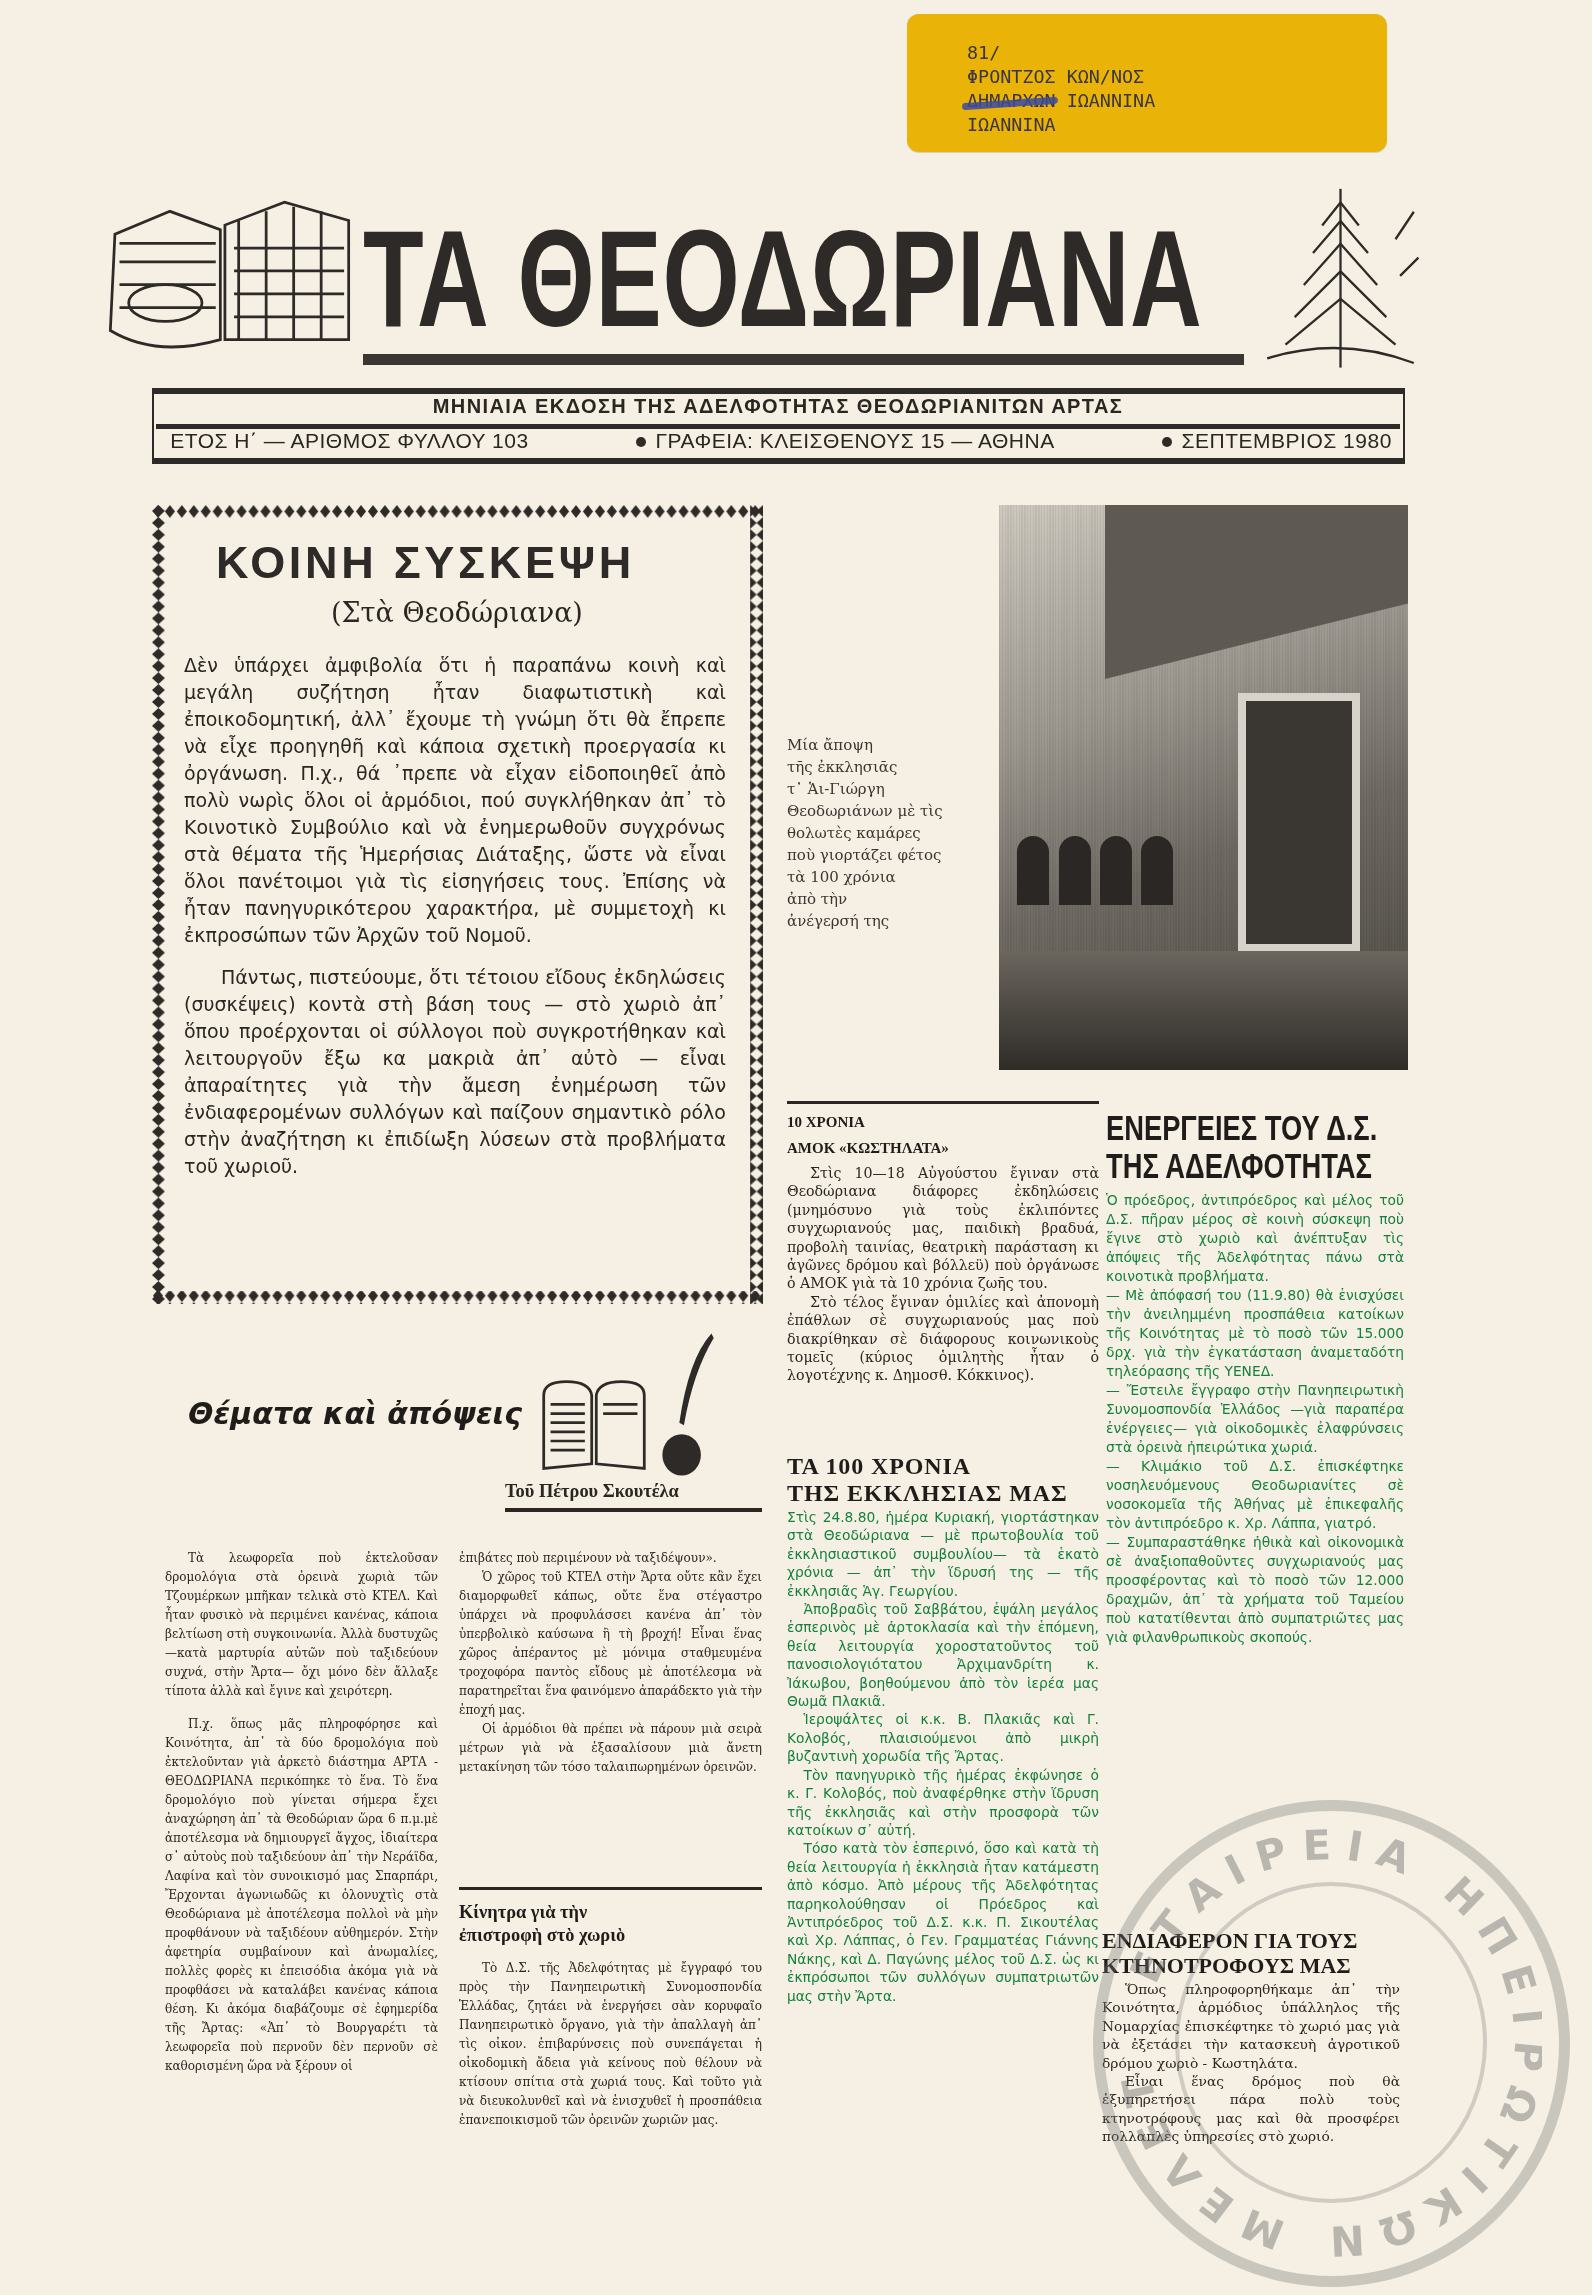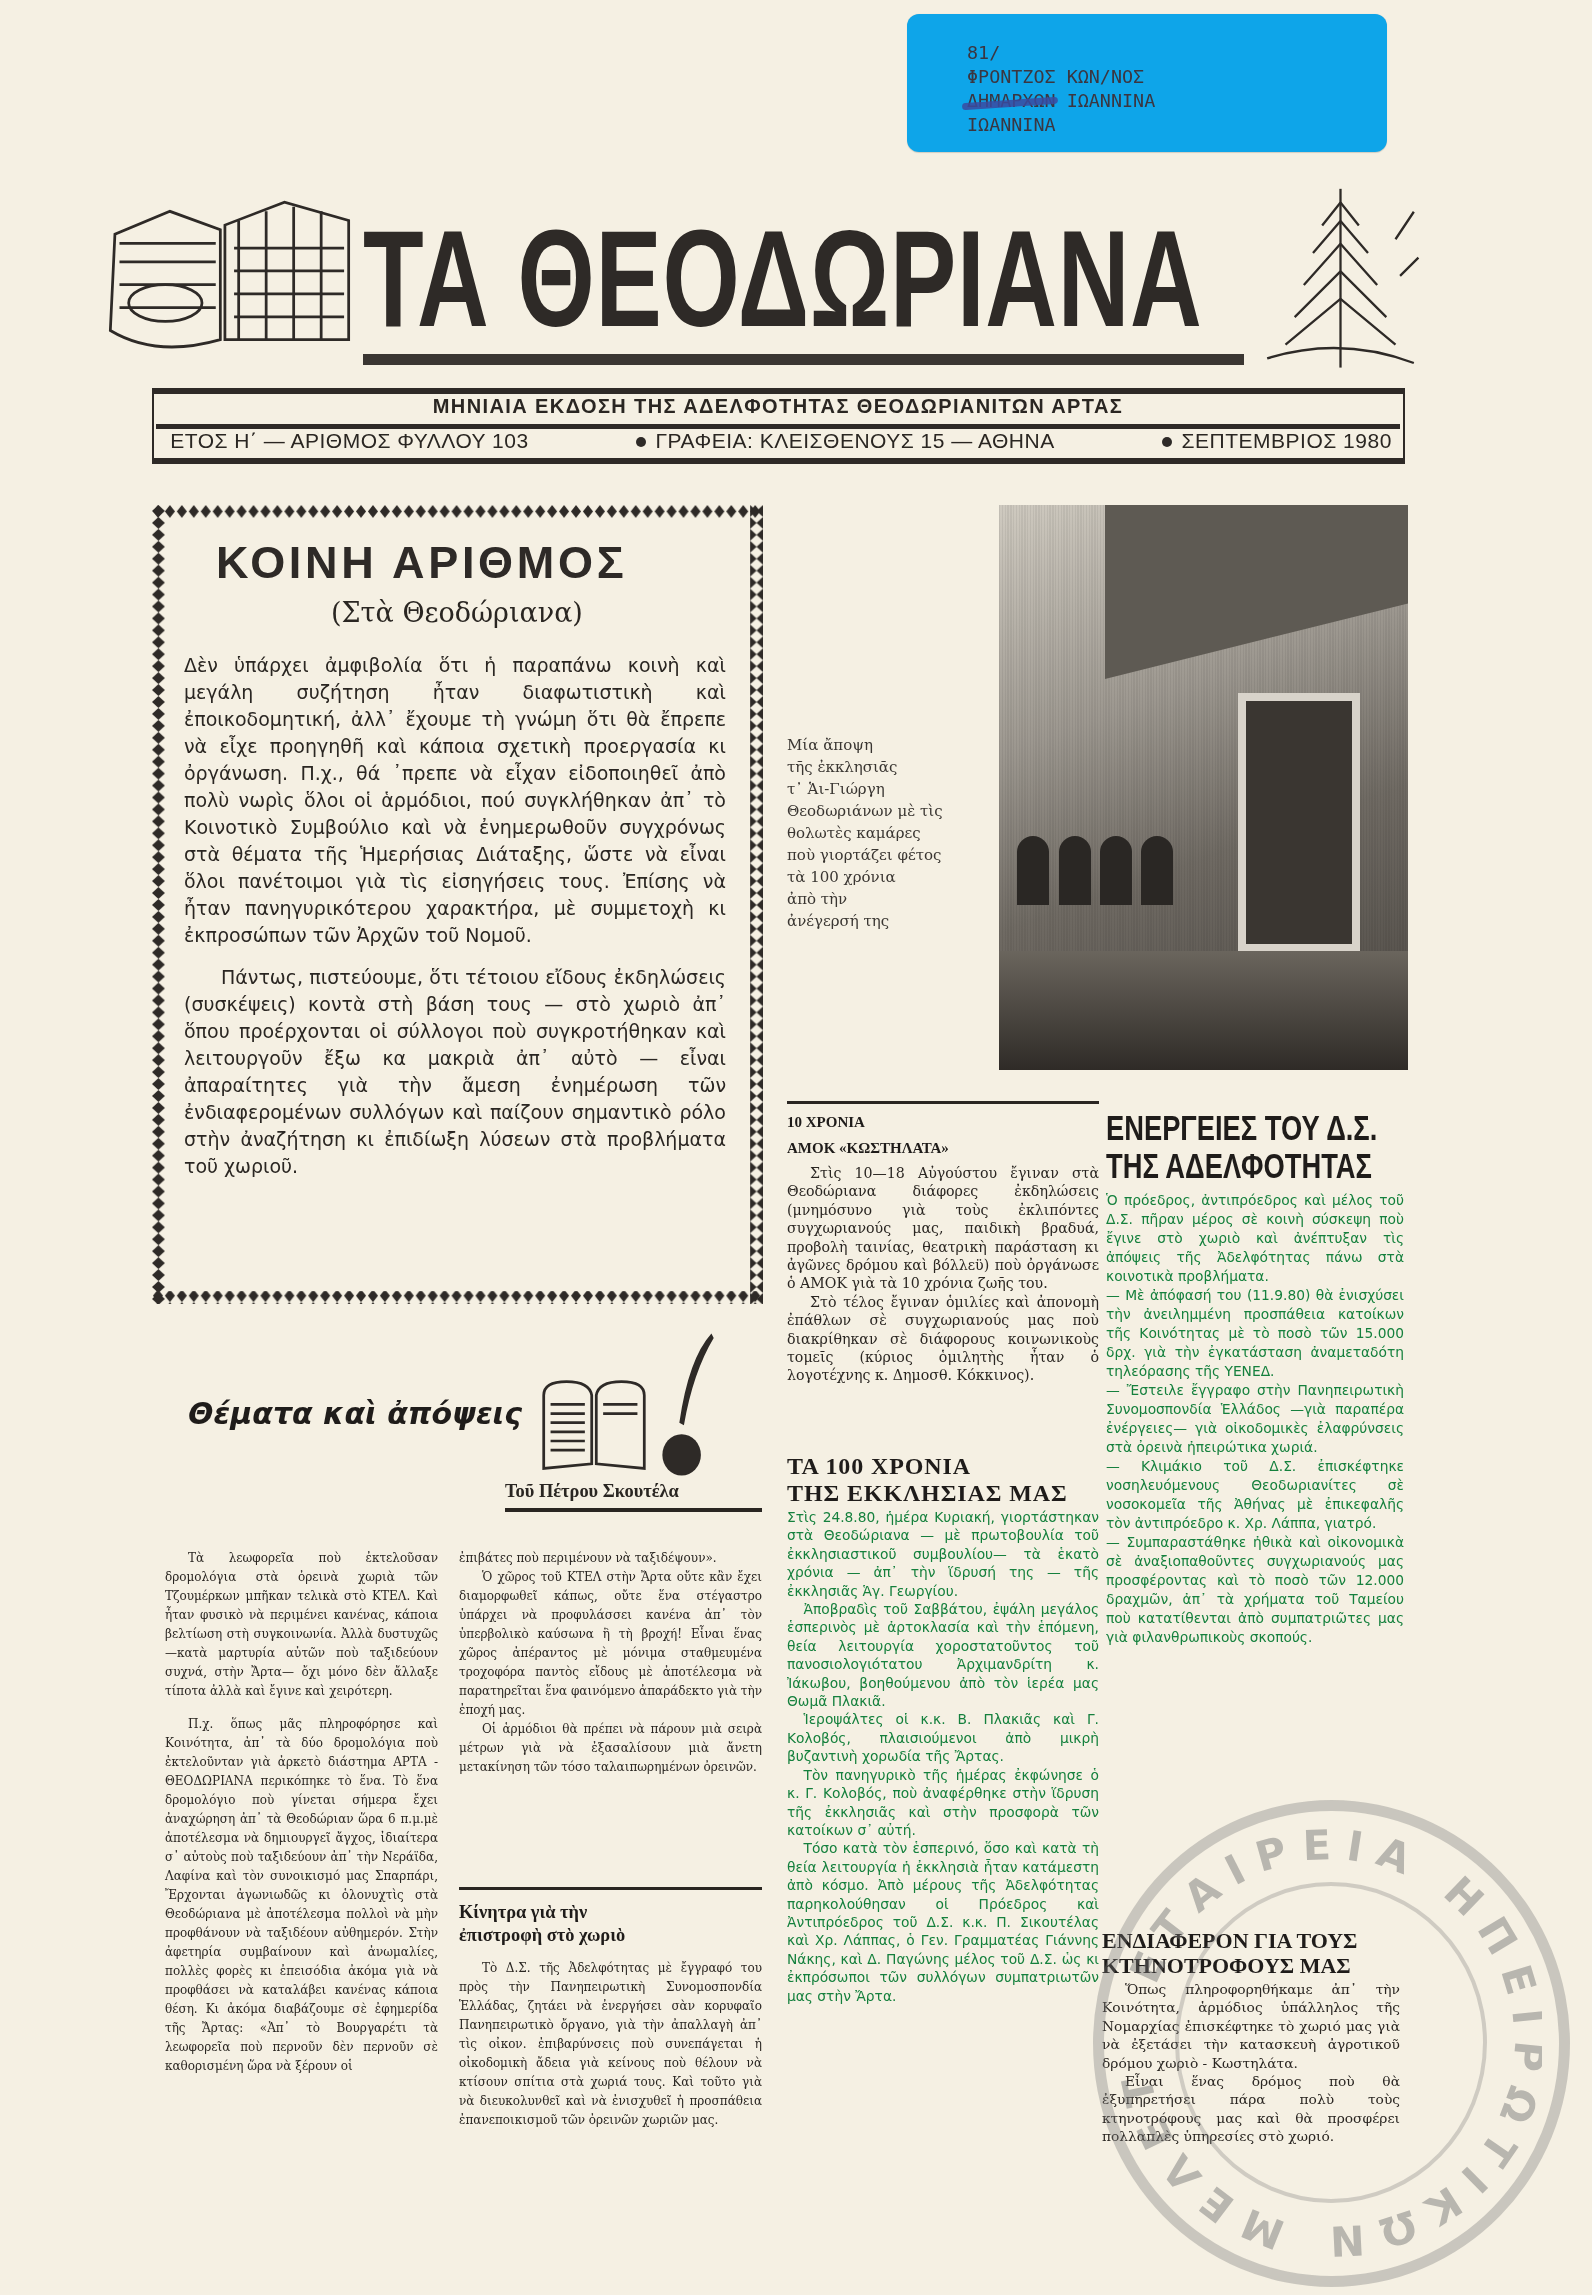--- a/index.html
+++ b/index.html
@@ -6,21 +6,21 @@
   body {
     width:1592px; height:2347px; position:relative; overflow:hidden;
     background:#f5f0e3;
     font-family:"DejaVu Serif", serif;
     color:#2a2622;
   }
   .abs { position:absolute; }
   
   .label {
     left:907px; top:13.8px; width:480px; height:138px;
-    background:#0ea5e9; border-radius:12px; box-shadow:0 0.5px 0.9px rgba(0,0,0,.15);
+    background:#eab308; border-radius:12px; box-shadow:0 0.5px 0.9px rgba(0,0,0,.15);
     font-family:"DejaVu Sans Mono", monospace; font-size:18.4px; line-height:24px; color:#3b3640;
     padding:27.5px 0 0 60px; box-sizing:border-box;
   }
   .label .strike { position:relative; }
   .label .strike::after {
     content:""; position:absolute; left:-4.6px; right:-2.8px; top:10px; height:7.3px;
     background:#3a4aa0; opacity:.85; transform:rotate(-4deg); border-radius:3.7px;
   }
   
   .mast-title {
@@ -155,21 +155,21 @@
     </pattern>
     <pattern id="dv" width="28" height="26" patternUnits="userSpaceOnUse">
       <path d="M14 0 L28 13 L14 26 L0 13 Z" fill="#2e2a27"></path>
     </pattern>
   </defs>
   <rect x="0" y="0" width="1330" height="28" fill="url(#dh)"></rect>
   <rect x="0" y="1712" width="1330" height="28" fill="url(#dh)"></rect>
   <rect x="0" y="0" width="28" height="1740" fill="url(#dv)"></rect>
   <rect x="1302" y="0" width="28" height="1740" fill="url(#dv)"></rect>
 </svg>
-<div class="abs koini-title">ΚΟΙΝΗ ΑΡΙΘΜΟΣ</div>
+<div class="abs koini-title">ΚΟΙΝΗ ΣΥΣΚΕΨΗ</div>
 <div class="abs koini-sub">(Στὰ Θεοδώριανα)</div>
 <div class="abs koini-body">
   <p>Δὲν ὑπάρχει ἀμφιβολία ὅτι ἡ παραπάνω κοινὴ καὶ μεγάλη συζήτηση ἦταν διαφωτιστικὴ καὶ ἐποικοδομητική, ἀλλ᾿ ἔχουμε τὴ γνώμη ὅτι θὰ ἔπρεπε νὰ εἶχε προηγηθῆ καὶ κάποια σχετικὴ προεργασία κι ὀργάνωση. Π.χ., θά ᾿πρεπε νὰ εἶχαν εἰδοποιηθεῖ ἀπὸ πολὺ νωρὶς ὅλοι οἱ ἁρμόδιοι, πού συγκλήθηκαν ἀπ᾿ τὸ Κοινοτικὸ Συμβούλιο καὶ νὰ ἐνημερωθοῦν συγχρόνως στὰ θέματα τῆς Ἡμερήσιας Διάταξης, ὥστε νὰ εἶναι ὅλοι πανέτοιμοι γιὰ τὶς εἰσηγήσεις τους. Ἐπίσης νὰ ἦταν πανηγυρικότερου χαρακτήρα, μὲ συμμετοχὴ κι ἐκπροσώπων τῶν Ἀρχῶν τοῦ Νομοῦ.</p>
   <p>Πάντως, πιστεύουμε, ὅτι τέτοιου εἴδους ἐκδηλώσεις (συσκέψεις) κοντὰ στὴ βάση τους — στὸ χωριὸ ἀπ᾿ ὅπου προέρχονται οἱ σύλλογοι ποὺ συγκροτήθηκαν καὶ λειτουργοῦν ἔξω κα μακριὰ ἀπ᾿ αὐτὸ — εἶναι ἀπαραίτητες γιὰ τὴν ἄμεση ἐνημέρωση τῶν ἐνδιαφερομένων συλλόγων καὶ παίζουν σημαντικὸ ρόλο στὴν ἀναζήτηση κι ἐπιδίωξη λύσεων στὰ προβλήματα τοῦ χωριοῦ.</p>
 </div>
 
 <div class="abs photo">
   <div class="roof"></div>
   <div class="door"></div>
   <div class="arch" style="left:18.4px"></div>

